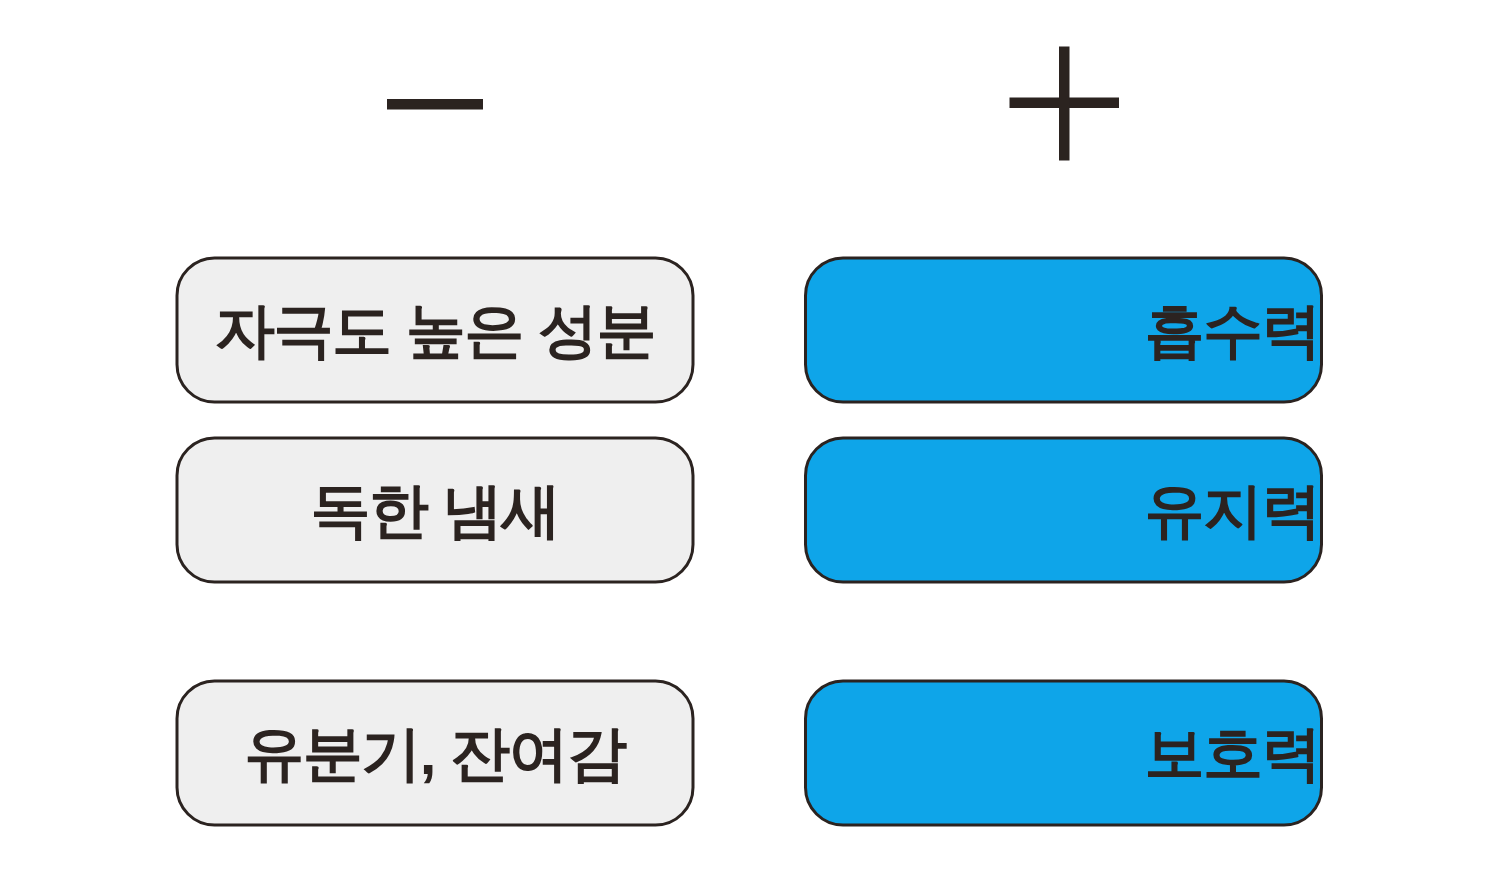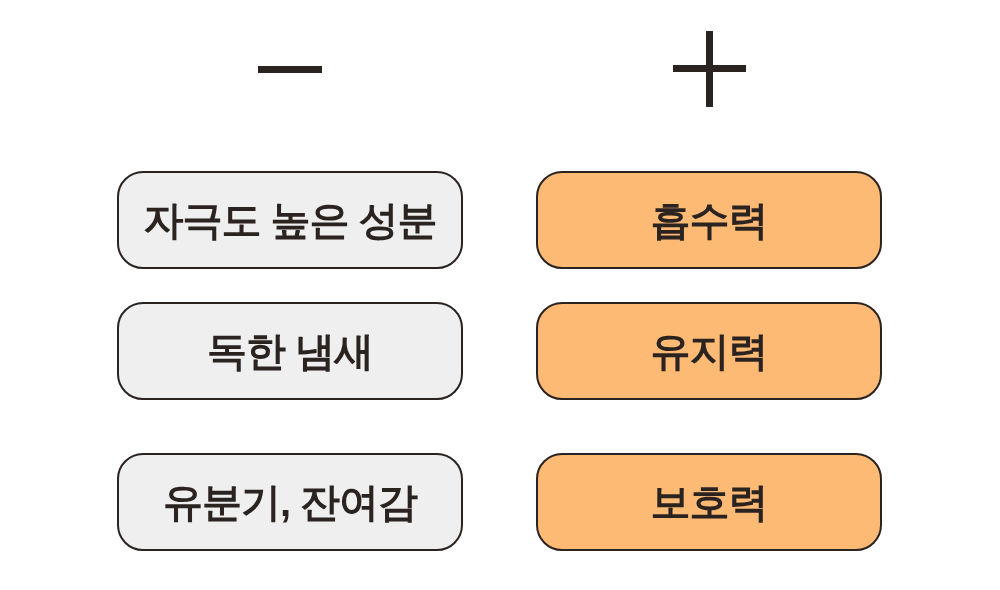--- a/index.html
+++ b/index.html
@@ -58,23 +58,23 @@
     display: flex;
     align-items: center;
     justify-content: center;
     color: #2b2320;
     font-size: 40px;
     font-weight: bold;
     letter-spacing: -1px;
     white-space: nowrap;
   }
   .pill.neg { left: 117px; background: #efefef; }
-  .pill.pos { left: 536px; background: #fdba74; }
+  .pill.pos { left: 536px; background: #0ea5e9; justify-content: flex-end; }
   .row-0 { top: 171px; }
-  .row-1 { top: 302px; }
+  .row-1 { top: 291px; }
   .row-2 { top: 453px; }
 </style>
 </head>
 <body>
 
 <div class="canvas">
 
   <div class="minus-icon"></div>
 
   <div class="plus-icon">

